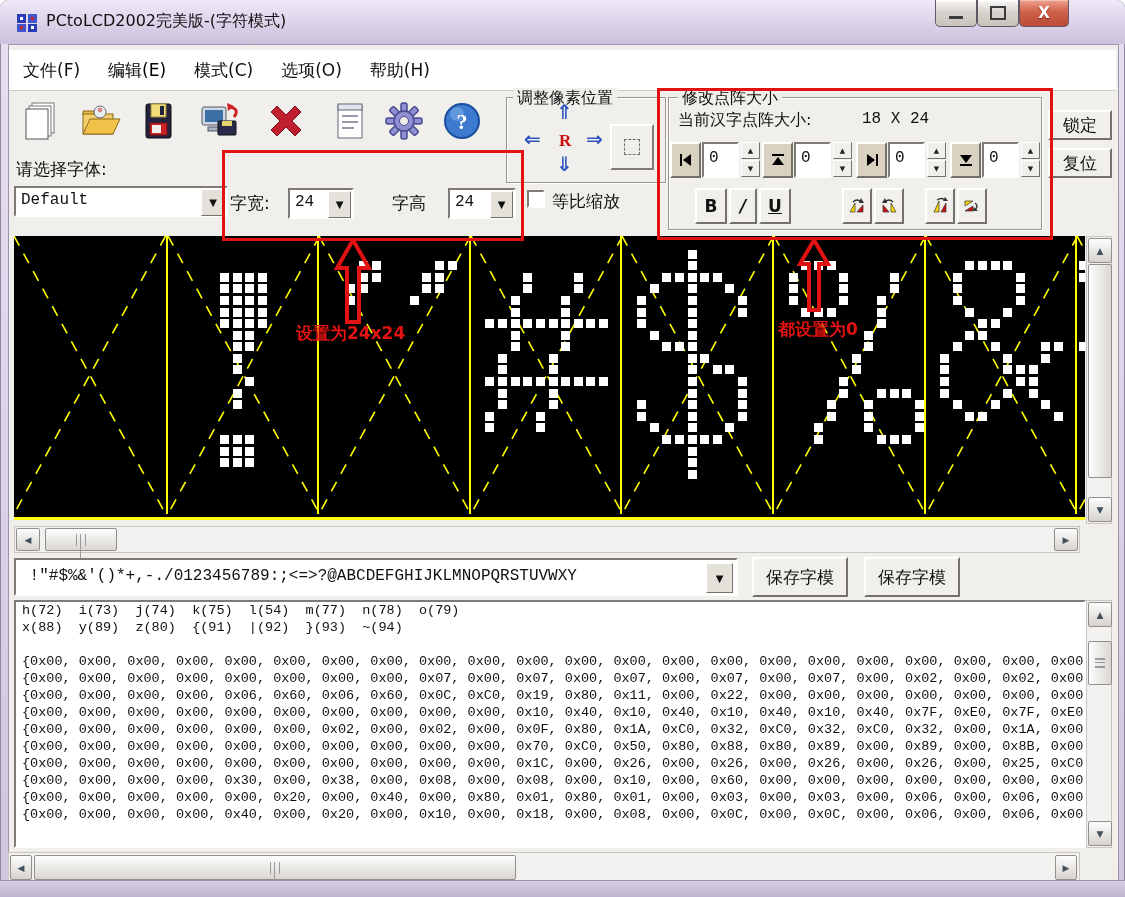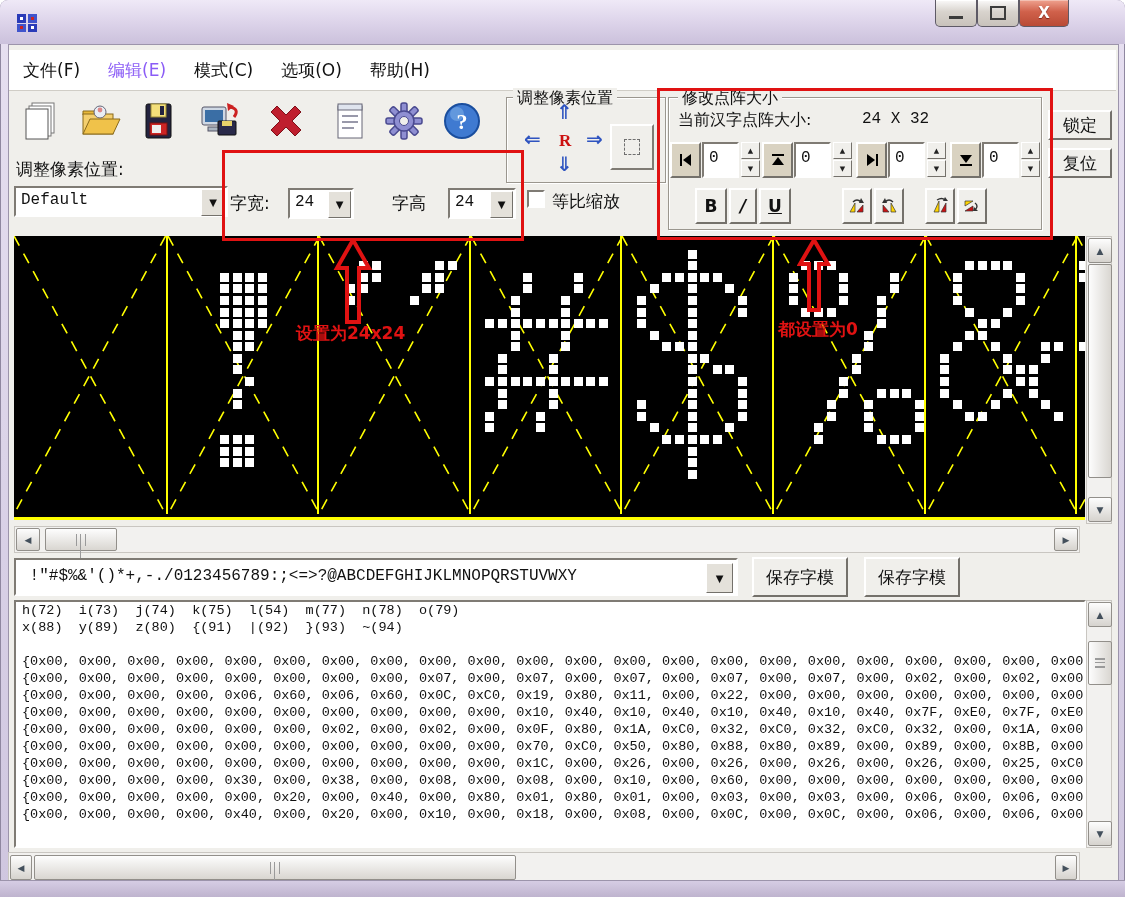--- a/index.html
+++ b/index.html
@@ -18,21 +18,21 @@
                 box-shadow:inset 0 1px 0 #f3c0b3;}
   .glyph-min{width:14px;height:3px;background:#3c3c3c;margin-top:8px;}
   .glyph-max{width:12px;height:10px;border:2px solid #3c3c3c;background:transparent;}
   .glyph-close{color:#fff;font-weight:bold;font-size:15px;text-shadow:0 1px 1px #7a2417;}
   
   .client{position:absolute;left:8px;top:44px;width:1109px;height:836px;background:#f0efeb;
           border:1px solid #9c94ab;}
   .menubar{position:absolute;left:9px;top:50px;width:1107px;height:40px;background:#ffffff;
            border-bottom:1px solid #d0cdc6;display:flex;align-items:flex-end;}
   .menu-item{font-size:17px;color:#111;padding:0 14px;height:100%;display:flex;align-items:center;}
-  .menu-item.disabled{color:#8b5cf6;}
+  .menu-item.disabled{color:#000000;}
   
   .tbicon{position:absolute;width:48px;height:50px;top:96px;display:flex;align-items:center;justify-content:center;}
   
   .groupbox{position:absolute;border:1px solid #9a968e;box-shadow:inset 1px 1px 0 #ffffff, 1px 1px 0 #ffffff;}
   .grouptitle{position:absolute;font-size:16px;color:#111;background:#f0efeb;padding:0 4px;white-space:nowrap;}
   
   .pp-arrow{position:absolute;font-size:20px;color:#2f54c0;font-weight:bold;line-height:1;}
   .pp-r{position:absolute;font-size:17px;color:#cc1111;font-weight:bold;font-family:"Liberation Serif",serif;}
   .center-btn{position:absolute;left:610px;top:124px;width:40px;height:42px;background:#f0efeb;
               border-top:2px solid #fff;border-left:2px solid #fff;border-right:2px solid #7f7b74;border-bottom:2px solid #7f7b74;
@@ -98,20 +98,21 @@
     <svg class="title-icon" viewBox="0 0 22 22">
       <rect x="1" y="3" width="9" height="9" fill="#2a3bb8"></rect>
       <rect x="12" y="3" width="9" height="9" fill="#4054cc"></rect>
       <rect x="1" y="13" width="9" height="8" fill="#4054cc"></rect>
       <rect x="12" y="13" width="9" height="8" fill="#2a3bb8"></rect>
       <rect x="4" y="6" width="3" height="3" fill="#ffffff"></rect>
       <rect x="15" y="6" width="3" height="3" fill="#cc2222"></rect>
       <rect x="4" y="15" width="3" height="3" fill="#cc2222"></rect>
       <rect x="15" y="15" width="3" height="3" fill="#ffffff"></rect>
     </svg>
+    <div class="title-text">PCtoLCD2002完美版-(字符模式)</div>
     <div class="winbtn min">
         <div class="glyph-min"></div>
       </div>
     <div class="winbtn max">
         <div class="glyph-max"></div>
       </div>
     <div class="winbtn close">
         <div class="glyph-close">X</div>
       </div>
   </div>
@@ -205,21 +206,21 @@
   <div class="pp-r" style="left:559px;top:131px;">R</div>
   <div class="pp-arrow" style="left:586px;top:129px;">⇒</div>
   <div class="pp-arrow" style="left:556px;top:154px;">⇓</div>
   <div class="center-btn">
       <span></span>
     </div>
 
   <div class="groupbox" style="left:668px;top:97px;width:372px;height:131px;"></div>
   <div class="grouptitle" style="left:678px;top:88px;">修改点阵大小</div>
   <div class="label" style="left:678px;top:110px;font-size:16px;">当前汉字点阵大小:</div>
-  <div class="label mono" style="left:862px;top:110px;font-size:16px;">24 X 32</div>
+  <div class="label mono" style="left:862px;top:110px;font-size:16px;">18 X 24</div>
   <div id="spinners">
       <div class="spin-iconbtn" style="left: 670px; top: 142px; width: 31px; height: 36px;">
         <svg width="16" height="16" viewBox="0 0 16 16">
           <rect x="2" y="2" width="2" height="12" fill="#000"></rect>
           <polygon points="13,2 13,14 5,8" fill="#000"></polygon>
         </svg>
       </div>
       <div class="sunken mono" style="left: 702px; top: 142px; width: 37px; height: 36px; font-size: 16px; padding: 5px 0px 0px 5px; color: rgb(17, 17, 17);">0</div>
       <div class="updown" style="left: 741px; top: 142px;">
         <div>▲</div>
@@ -293,21 +294,21 @@
           <polygon points="2,14 10,9 10,14" fill="#cc1111" stroke="#333" stroke-width="0.7"></polygon>
           <path d="M12,6 Q16,9 12,13" fill="none" stroke="#333" stroke-width="1.4"></path>
           <polygon points="10,14 15,14 11,10" fill="#333"></polygon>
         </svg>
       </div>
     </div>
 
   <div class="btn3d" style="left:1048px;top:110px;width:64px;height:30px;">锁定</div>
   <div class="btn3d" style="left:1048px;top:148px;width:64px;height:30px;">复位</div>
 
-  <div class="label" style="left:16px;top:158px;">调整像素位置:</div>
+  <div class="label" style="left:16px;top:158px;">请选择字体:</div>
   <div class="sunken" style="left:14px;top:186px;width:214px;height:31px;">
     <div class="mono" style="position:absolute;left:5px;top:3px;font-size:16px;color:#111;">Default</div>
     <div class="combo-arrow" style="right:1px;top:1px;width:22px;height:25px;">▼</div>
   </div>
   <div class="label" style="left:230px;top:192px;">字宽:</div>
   <div class="sunken" style="left:288px;top:188px;width:66px;height:31px;">
     <div class="mono" style="position:absolute;left:5px;top:3px;font-size:16px;color:#111;">24</div>
     <div class="combo-arrow" style="right:1px;top:1px;width:21px;height:25px;">▼</div>
   </div>
   <div class="label" style="left:392px;top:192px;">字高</div>

